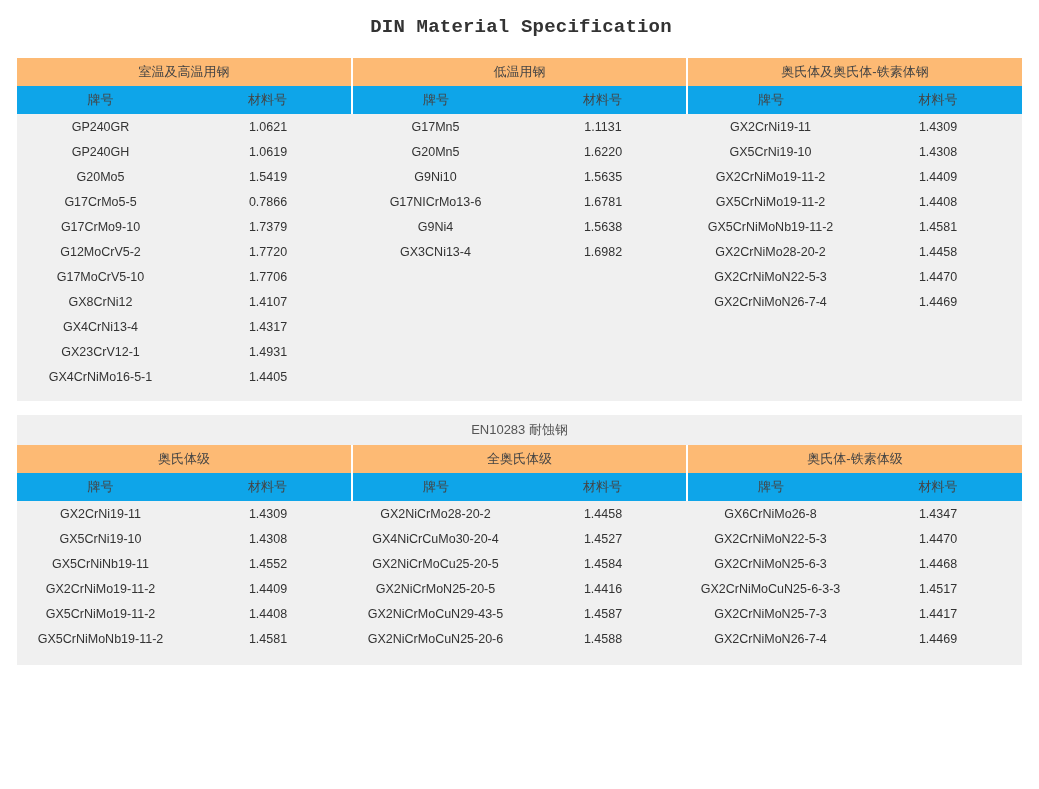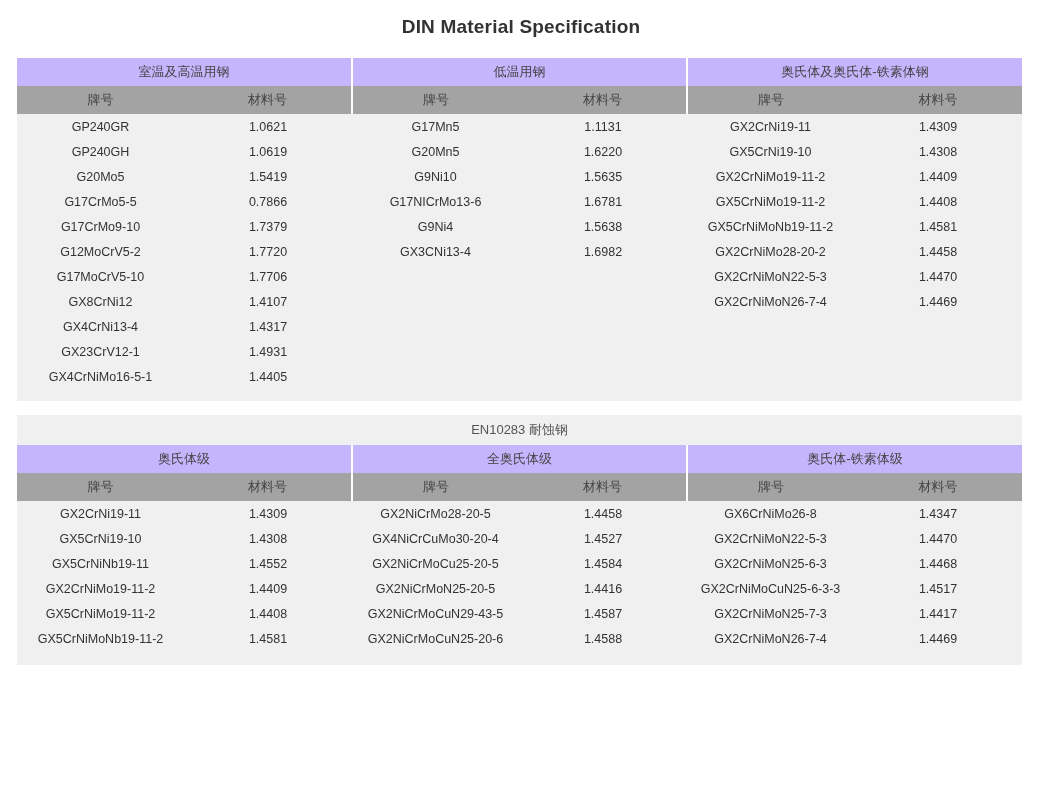--- a/index.html
+++ b/index.html
@@ -19,20 +19,21 @@
     position: relative;
     background: #fff;
   }
   .page-title {
     text-align: center;
     font-size: 19px;
     font-weight: bold;
     color: #333;
     padding: 16px 0 20px 3px;
     letter-spacing: 0.2px;
+    font-family: Liberation Mono, monospace;
   }
   table.mat {
     border-collapse: collapse;
     width: 1005px;
     margin: 0 17px;
     table-layout: fixed;
   }
   table.mat td, table.mat th {
     padding: 0;
     margin: 0;
@@ -41,30 +42,30 @@
   .row-std td {
     background: #f0f0f0;
     color: #555;
     text-align: center;
     height: 30px;
     font-size: 13px;
     border-right: 2px solid #ffffff;
   }
   .row-std td:last-child { border-right: none; }
   .row-grp td {
-    background: #c4b5fd;
+    background: #fdba74;
     color: #444;
     text-align: center;
     height: 28px;
     font-size: 13px;
     border-right: 2px solid #ffffff;
   }
   .row-grp td:last-child { border-right: none; }
   .row-colhead td {
-    background: #a3a3a3;
+    background: #0ea5e9;
     color: #444;
     text-align: center;
     height: 28px;
     font-size: 13px;
   }
   .row-data td {
     background: #f0f0f0;
     text-align: center;
     height: 25px;
     font-size: 12.5px;
@@ -228,21 +229,21 @@
         <td class="colsep">材料号</td>
         <td>牌号</td>
         <td class="colsep">材料号</td>
         <td>牌号</td>
         <td>材料号</td>
       </tr>
 
       <tr class="row-data">
         <td>GX2CrNi19-11</td>
         <td>1.4309</td>
-        <td>GX2NiCrMo28-20-5</td>
+        <td>GX2NiCrMo28-20-2</td>
         <td>1.4458</td>
         <td>GX6CrNiMo26-8</td>
         <td>1.4347</td>
       </tr>
       <tr class="row-data">
         <td>GX5CrNi19-10</td>
         <td>1.4308</td>
         <td>GX4NiCrCuMo30-20-4</td>
         <td>1.4527</td>
         <td>GX2CrNiMoN22-5-3</td>

